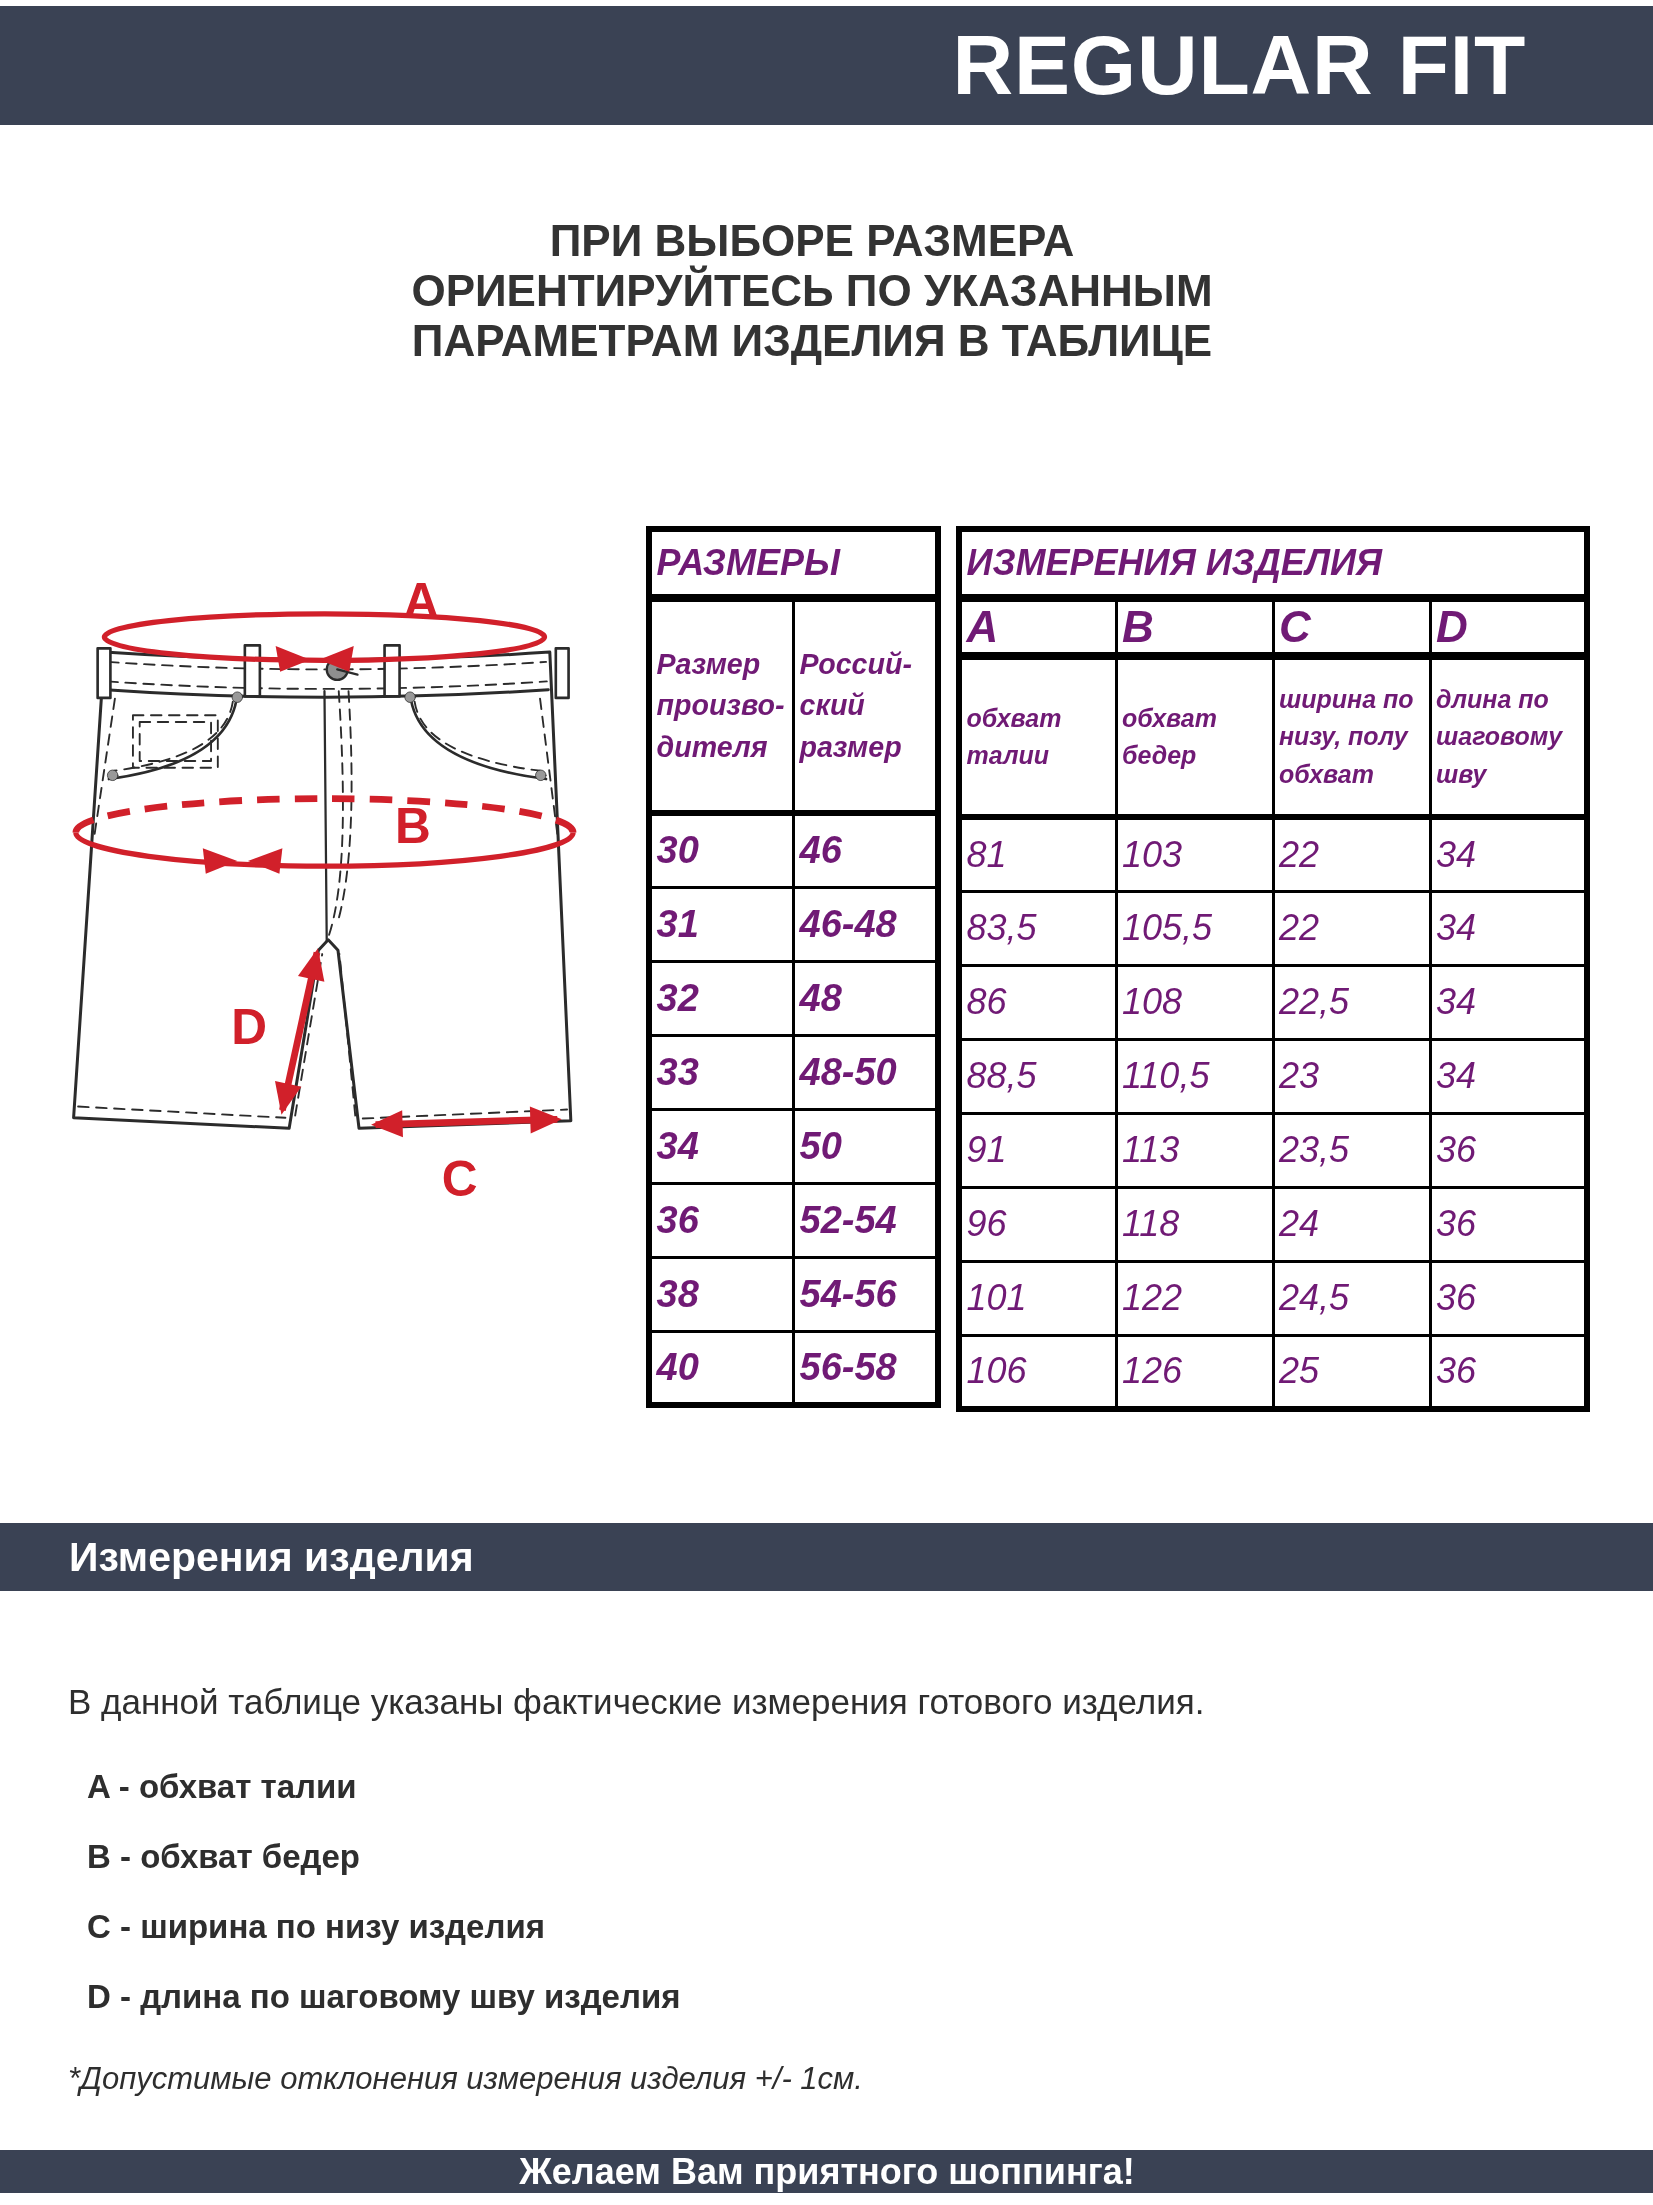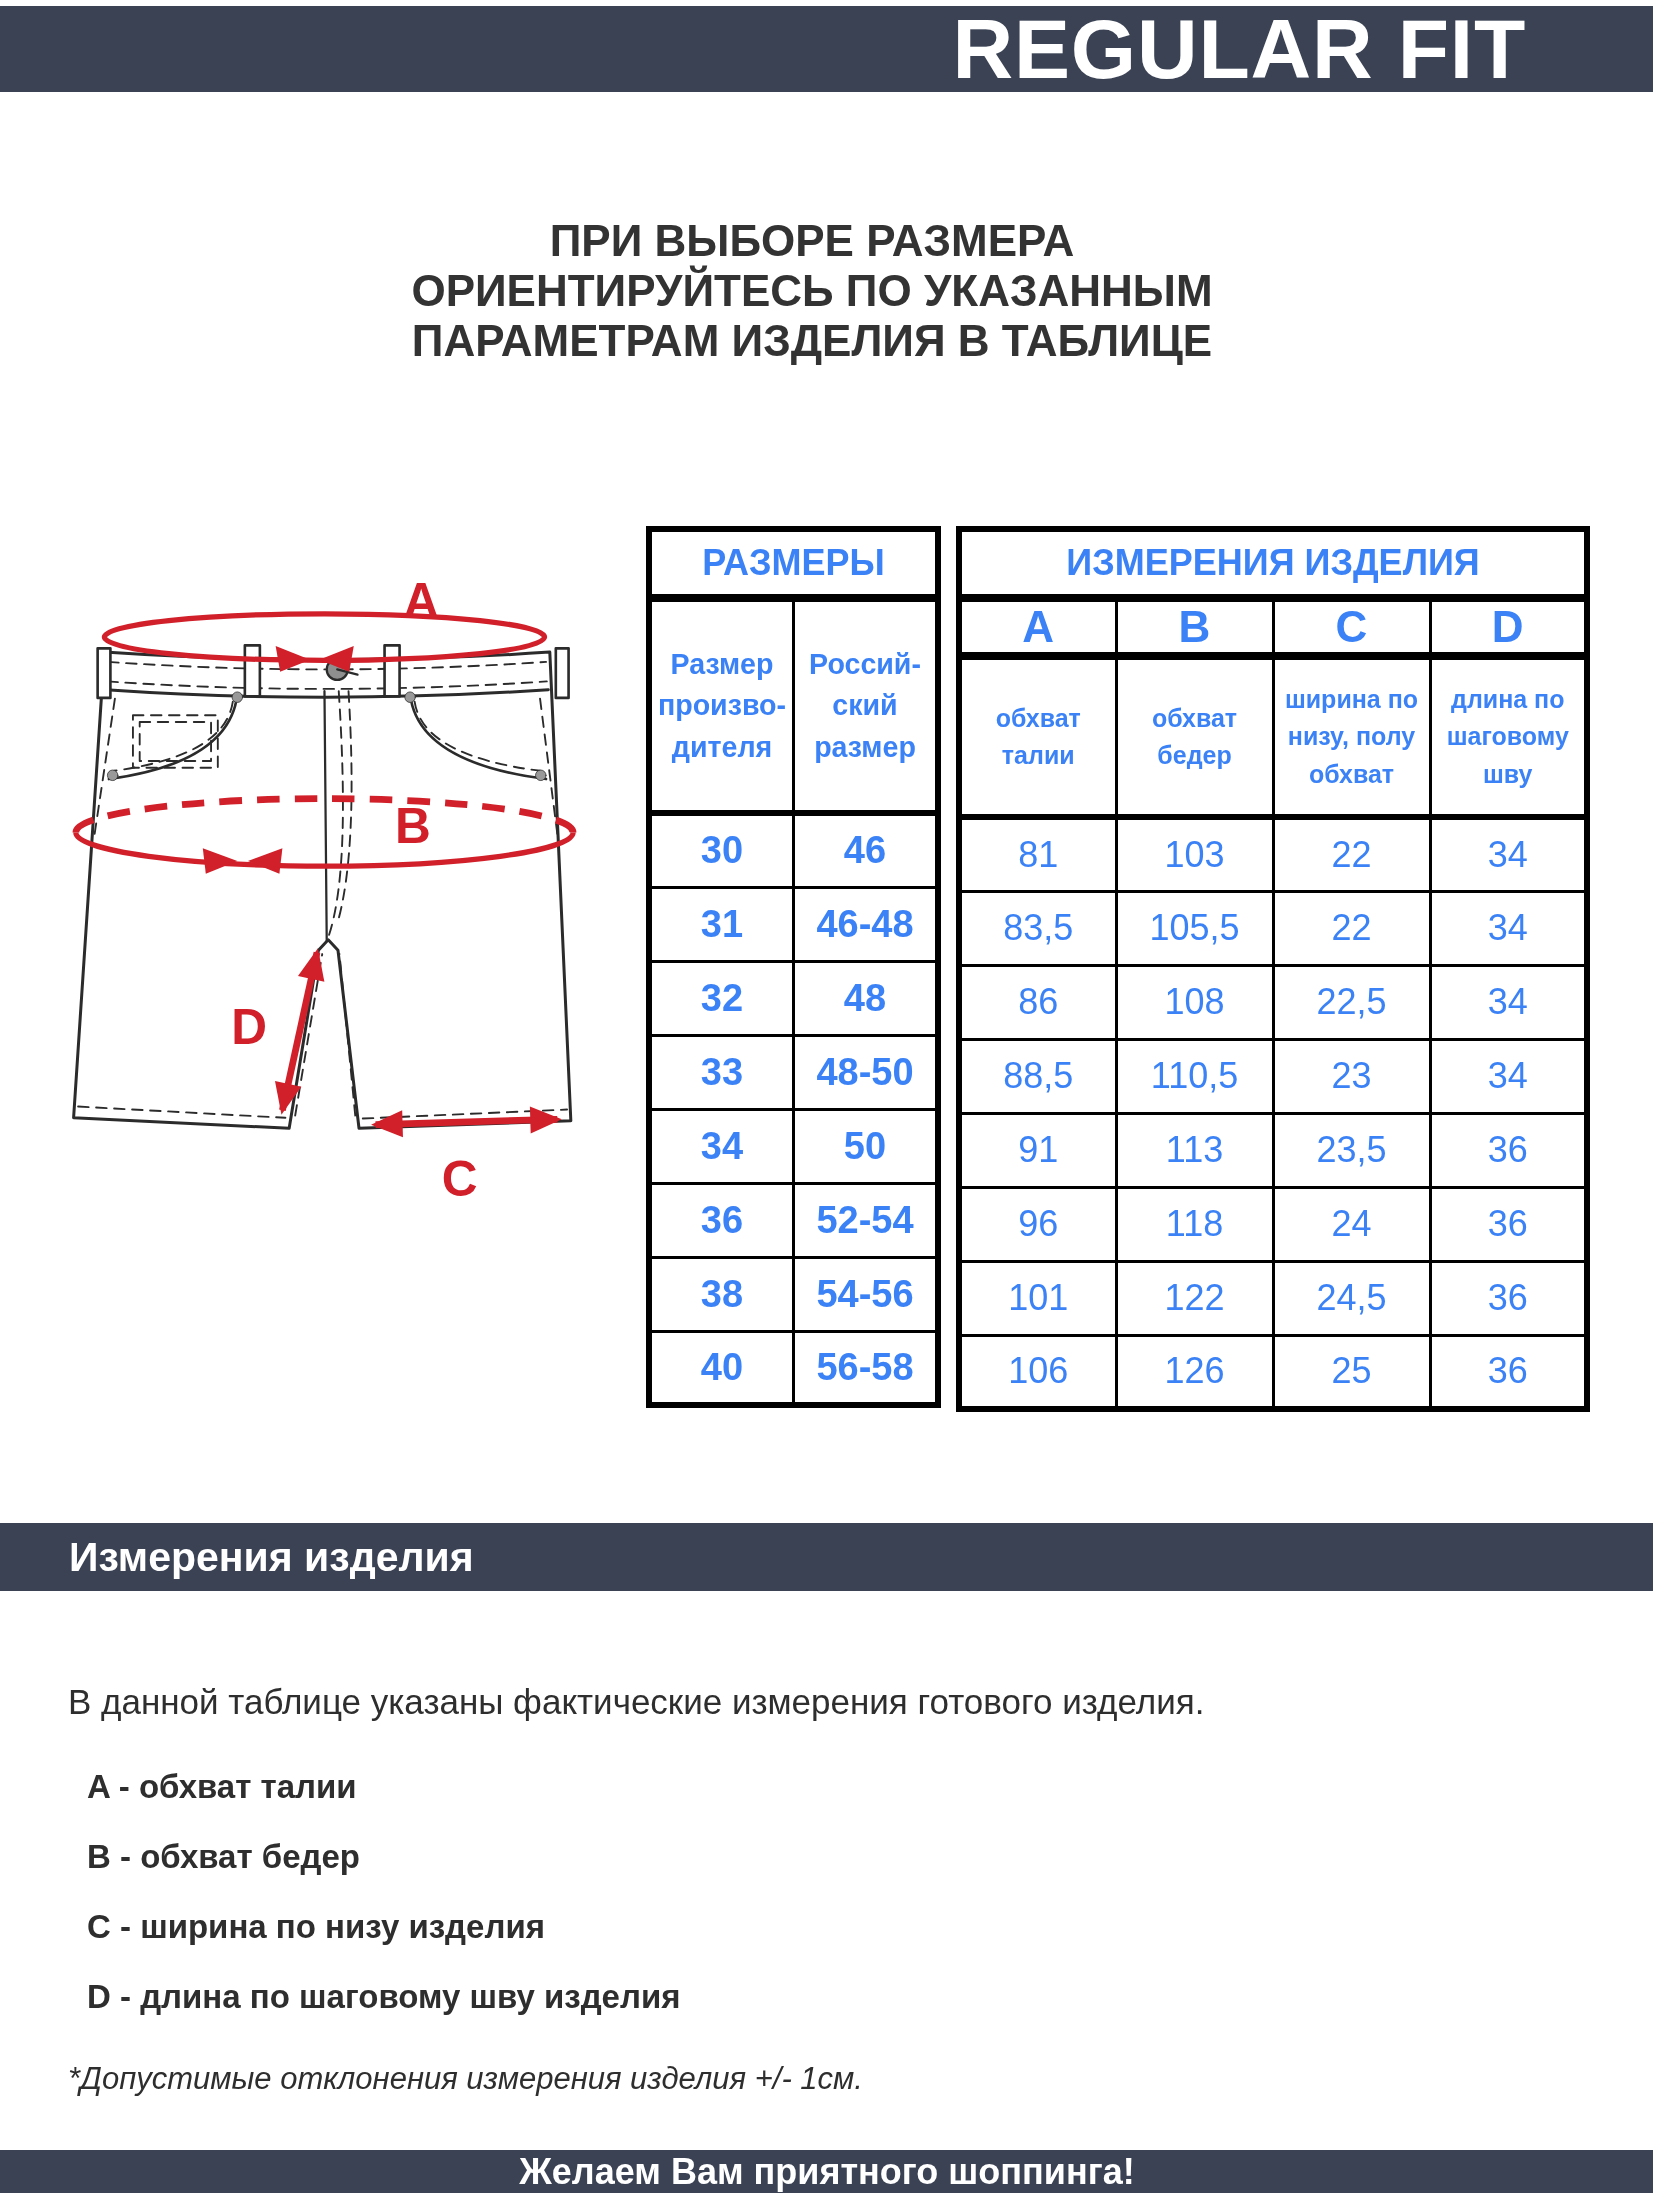--- a/index.html
+++ b/index.html
@@ -1,35 +1,35 @@
 <!DOCTYPE html>
 <html style="--bar-bg: #3a4254; --accent-red: #d1202a; --ink: #2b2b2b;font-size:12px"><head>
 <meta charset="utf-8">
 <style>
   html,body{margin:0;padding:0;background:#ffffff;}
   .page{position:relative;width:1654px;height:2205px;background:#ffffff;overflow:hidden;
         font-family:"Liberation Sans", sans-serif;color:#1a1a1a;}
   
-  .top-bar{position:absolute;top:6px;left:0;width:100%;height:86px;background:var(--bar-bg,#3a4254);
+  .top-bar{position:absolute;top:6px;left:0;width:100%;height:119px;background:var(--bar-bg,#3a4254);
            display:flex;align-items:center;justify-content:flex-end;box-sizing:border-box;padding-right:128px;}
   .top-bar span{color:#ffffff;font-weight:700;font-size:84px;letter-spacing:0.8px;white-space:nowrap;}
   .section-bar{position:absolute;top:1523px;left:0;width:100%;height:68px;background:var(--bar-bg,#3a4254);
            display:flex;align-items:center;box-sizing:border-box;padding-left:69px;}
   .section-bar span{color:#ffffff;font-weight:700;font-size:41px;}
   .bottom-bar{position:absolute;top:2150px;left:0;width:100%;height:43px;background:var(--bar-bg,#3a4254);
            display:flex;align-items:center;justify-content:center;}
   .bottom-bar span{color:#ffffff;font-weight:700;font-size:36px;}
   
   .intro{position:absolute;top:216px;left:0;width:1624px;text-align:center;
          font-weight:700;font-size:44px;line-height:50px;color:#333333;}
   
   .tables{position:absolute;left:646px;top:526px;display:flex;gap:15px;align-items:flex-start;}
   table.t{border-collapse:collapse;table-layout:fixed;background:#ffffff;}
-  table.t th,table.t td{border:3.8px solid #000;text-align:center;vertical-align:middle;
-         padding:0 4.5px;box-sizing:border-box;color:#3b82f6;}
+  table.t th,table.t td{border:3.8px solid #000;text-align:left;vertical-align:middle;
+         padding:0 4.5px;box-sizing:border-box;color:#701a75;font-style:italic;}
   table.t{border:6.8px solid #000;}
   .t-left{width:295px;}
   .t-right{width:634px;}
   .h-main{height:69px;font-size:36px;font-weight:700;border-bottom-width:8.3px !important;}
   .h-tall{height:215px;font-size:28.6px;font-weight:700;line-height:1.45;white-space:pre-line;border-bottom-width:6.8px !important;}
   .h-letter{height:54px;font-size:44px;font-weight:700;border-bottom-width:8.3px !important;}
   .h-descr{height:161px;font-size:25px;font-weight:700;line-height:1.5;white-space:pre-line;border-bottom-width:6.8px !important;}
   .t td{height:74px;font-size:36px;}
   .t-left td{font-weight:700;font-size:38px;}
   

